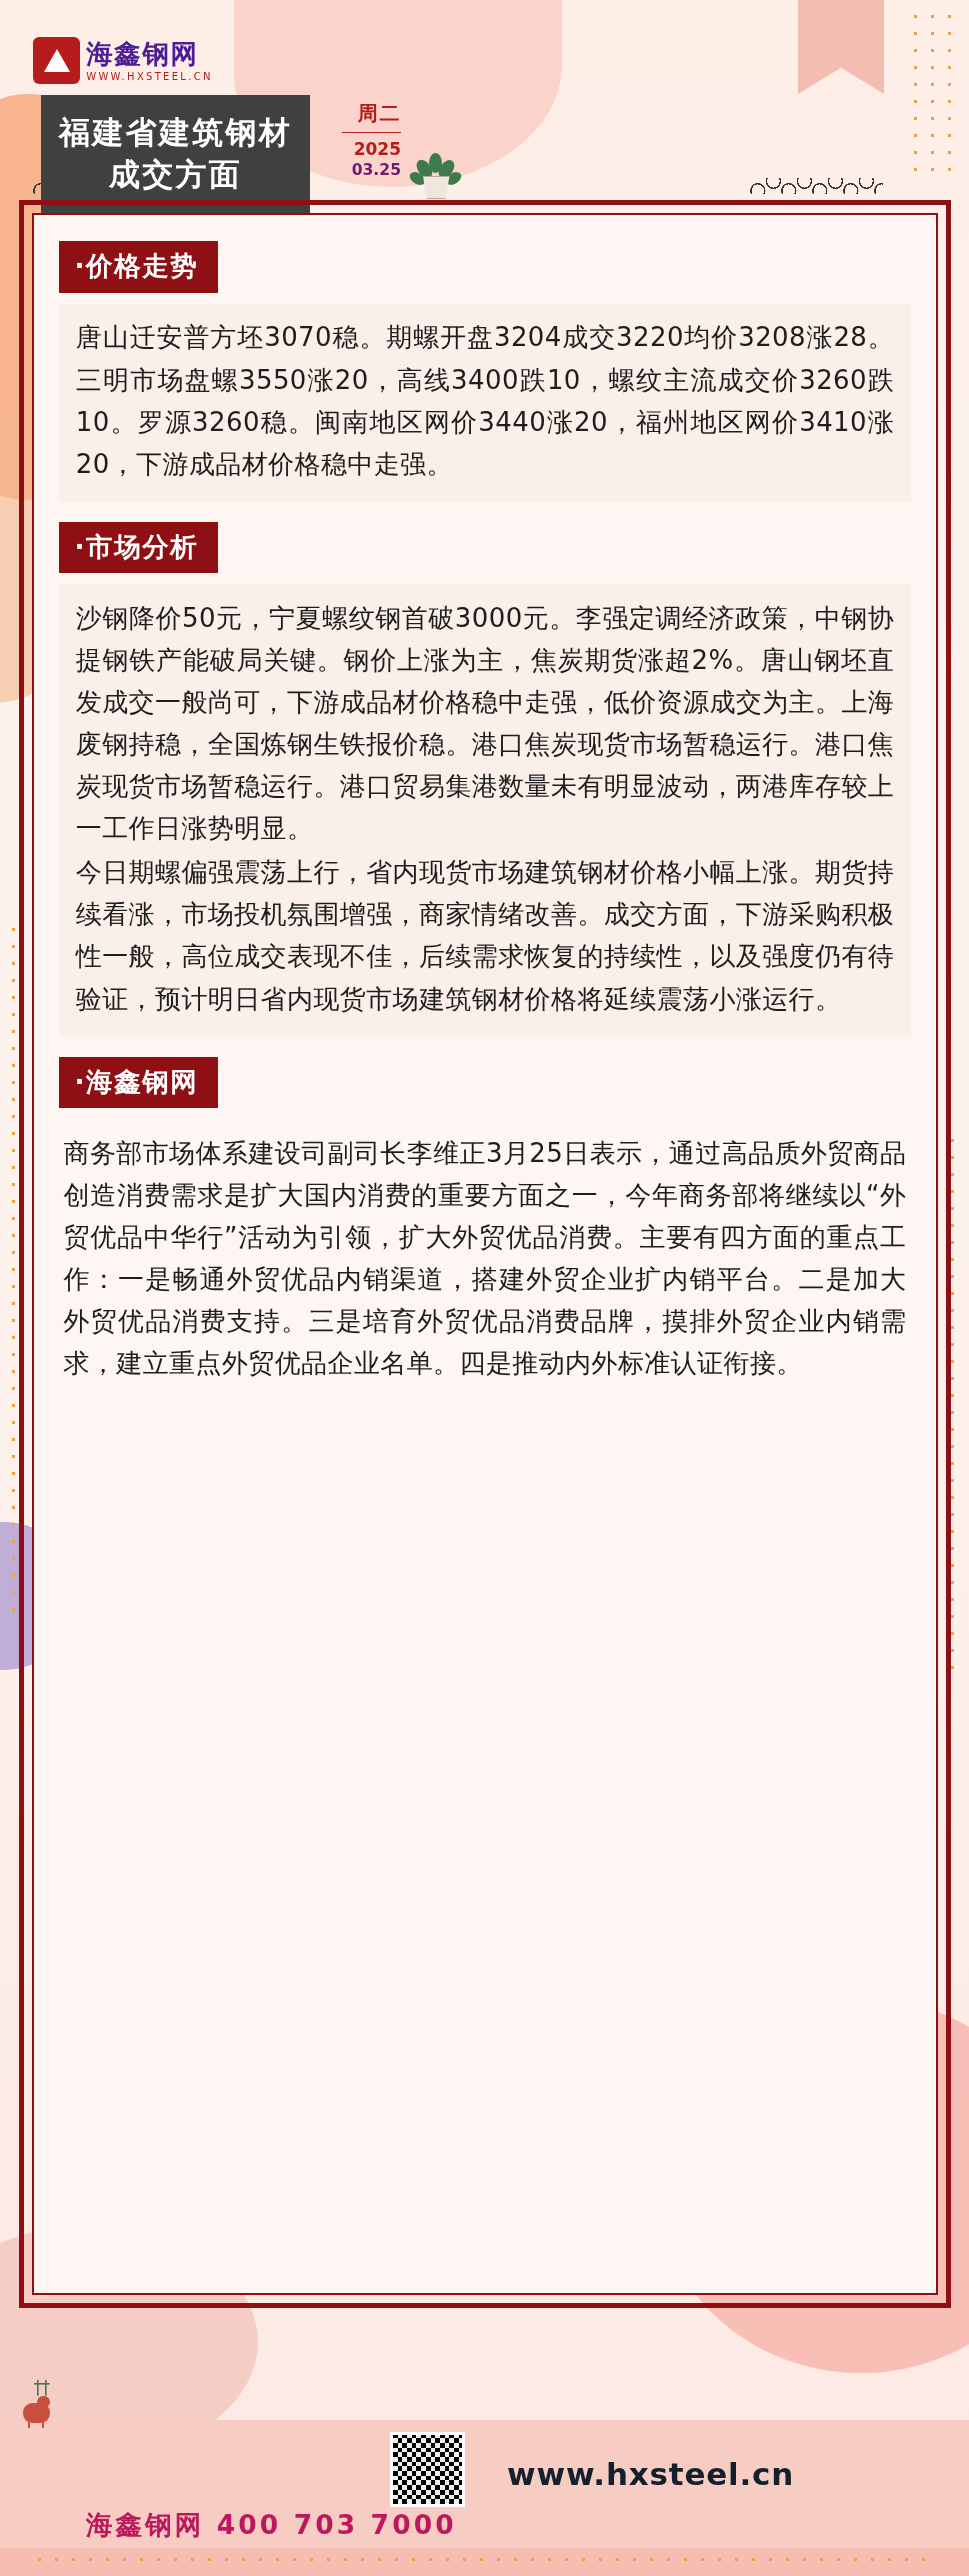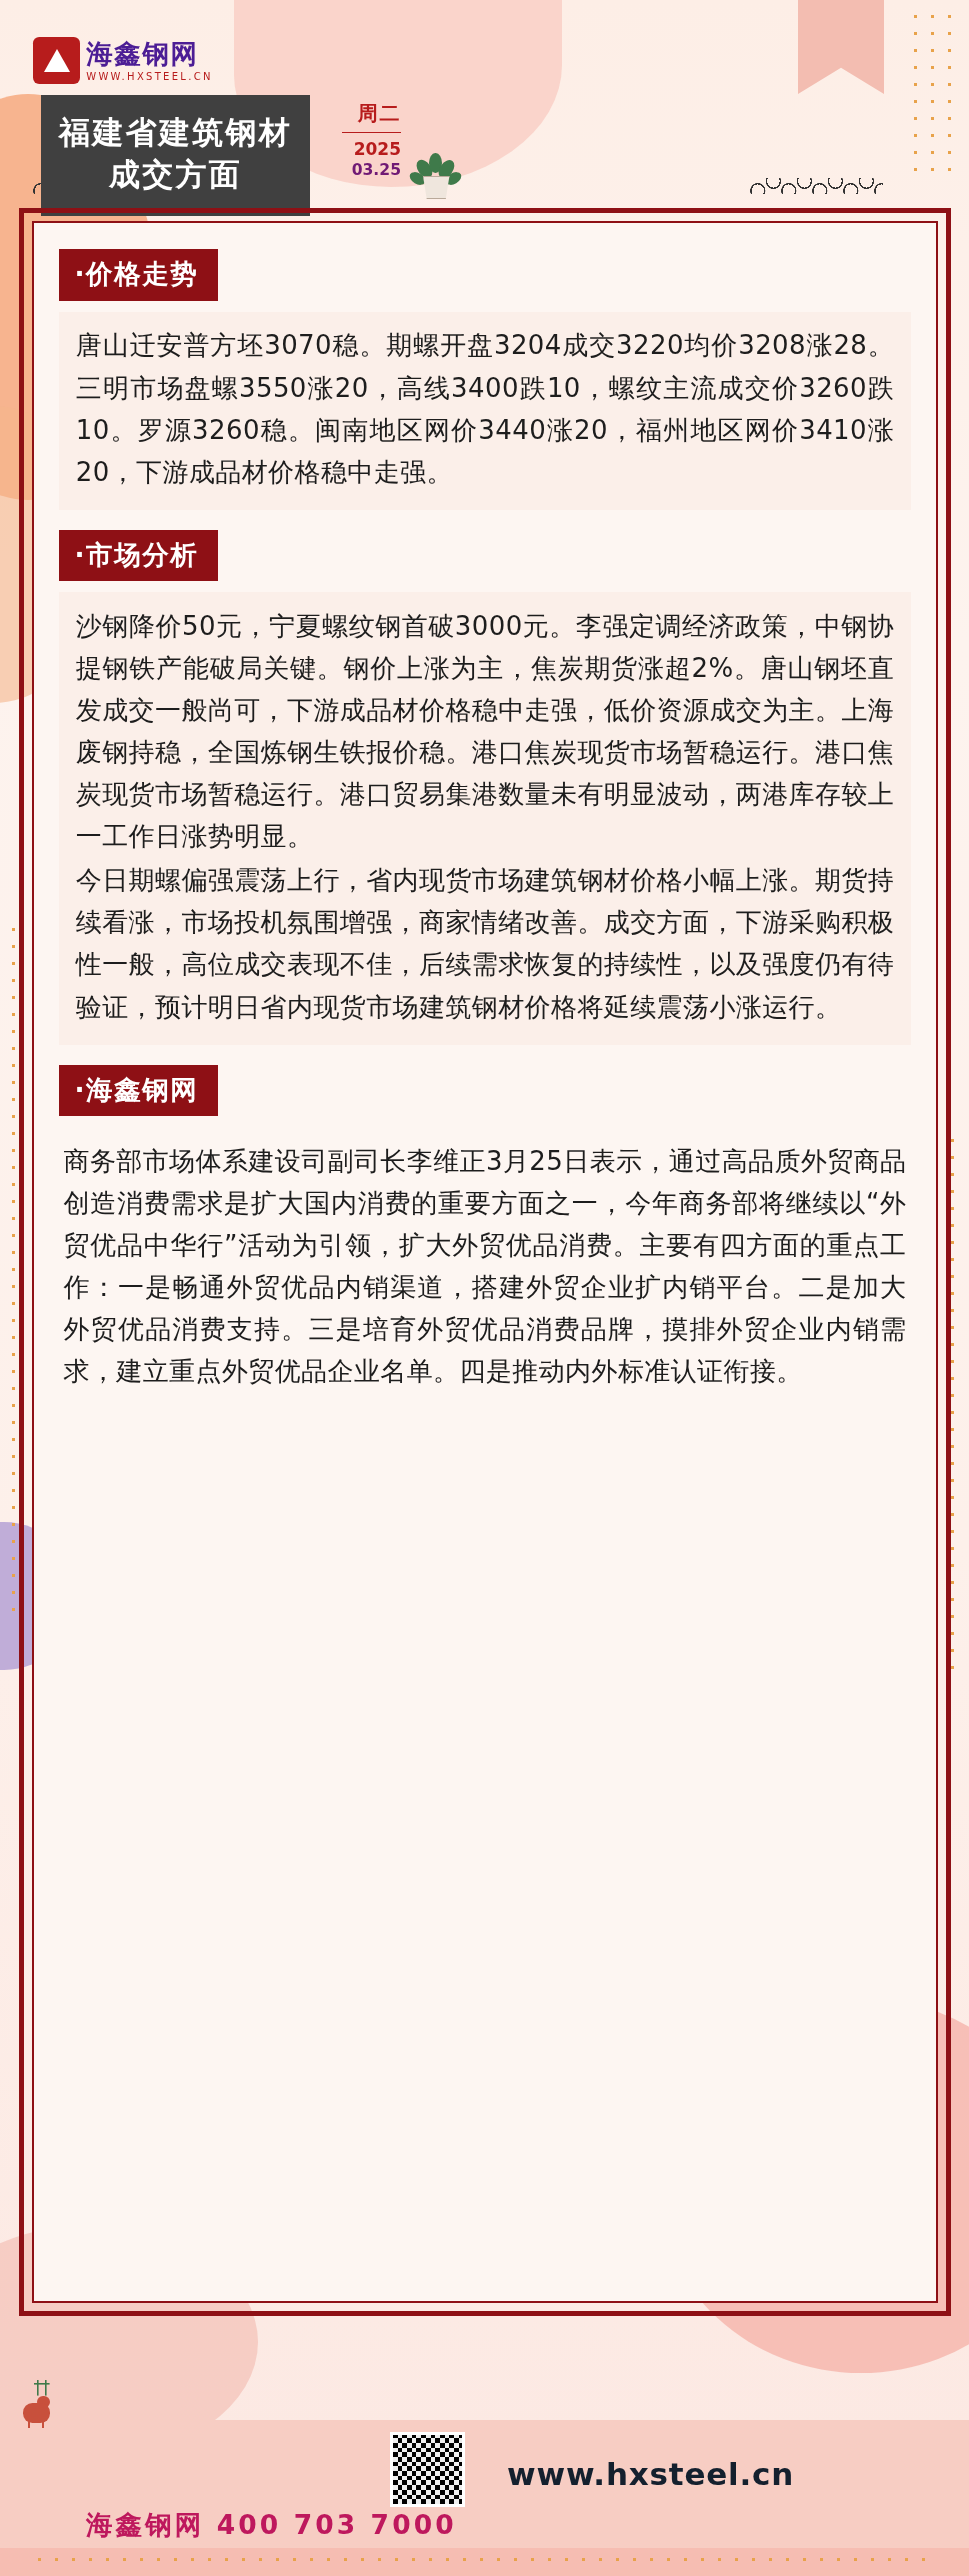--- a/index.html
+++ b/index.html
@@ -149,21 +149,21 @@
   .deer .antler { position: absolute; bottom: 31px; left: 20px; width: 19px; height: 17px;
      background:
        linear-gradient(#3f7a4a,#3f7a4a) 3.1px 0/1.6px 15.6px no-repeat,
        linear-gradient(#3f7a4a,#3f7a4a) 11px 0/1.6px 15.6px no-repeat,
        linear-gradient(#3f7a4a,#3f7a4a) 0px 3.1px/15.6px 1.6px no-repeat; }
   .deer .leg1, .deer .leg2 { position: absolute; bottom: 0; width: 2.3px; height: 7.8px; background: #c8503c; }
   .deer .leg1 { left: 14px; } .deer .leg2 { left: 28px; }
 
   
   .card {
-    position: absolute; top: 208px; left: 19px;
+    position: absolute; top: 200px; left: 19px;
     width: 932px; height: 2108px;
     border: 5.5px solid #8e1015; background: transparent; padding: 7.8px;
   }
   .card-inner {
     width: 100%; height: 100%;
     border: 2.3px solid #8e1015; background: #fdf6f2;
     padding: 26.5px 25px 31px;
     overflow: hidden;
   }
 

